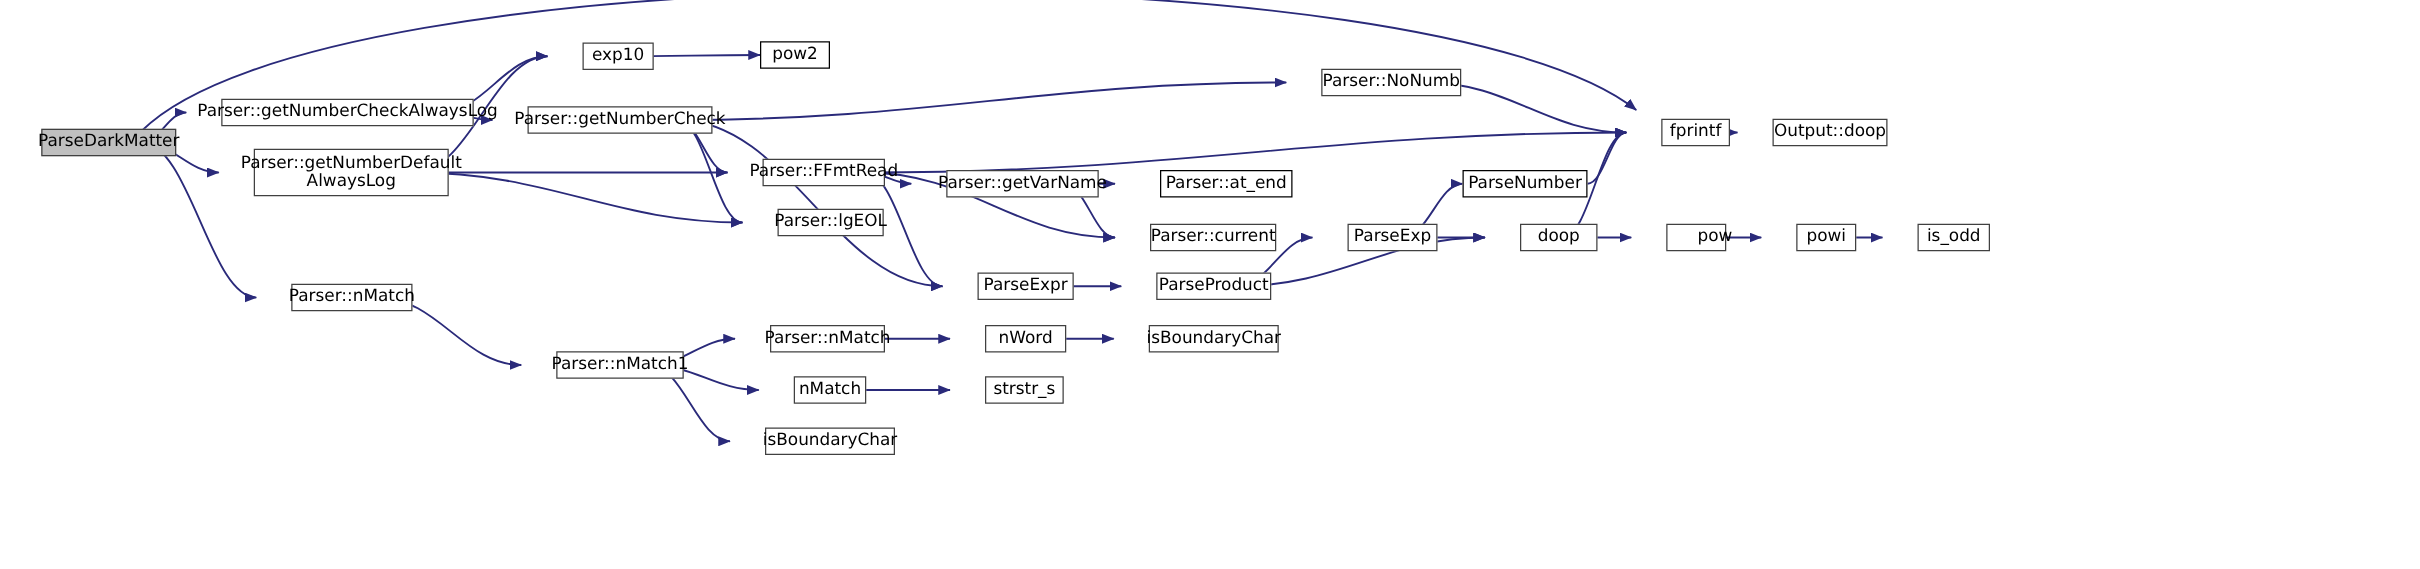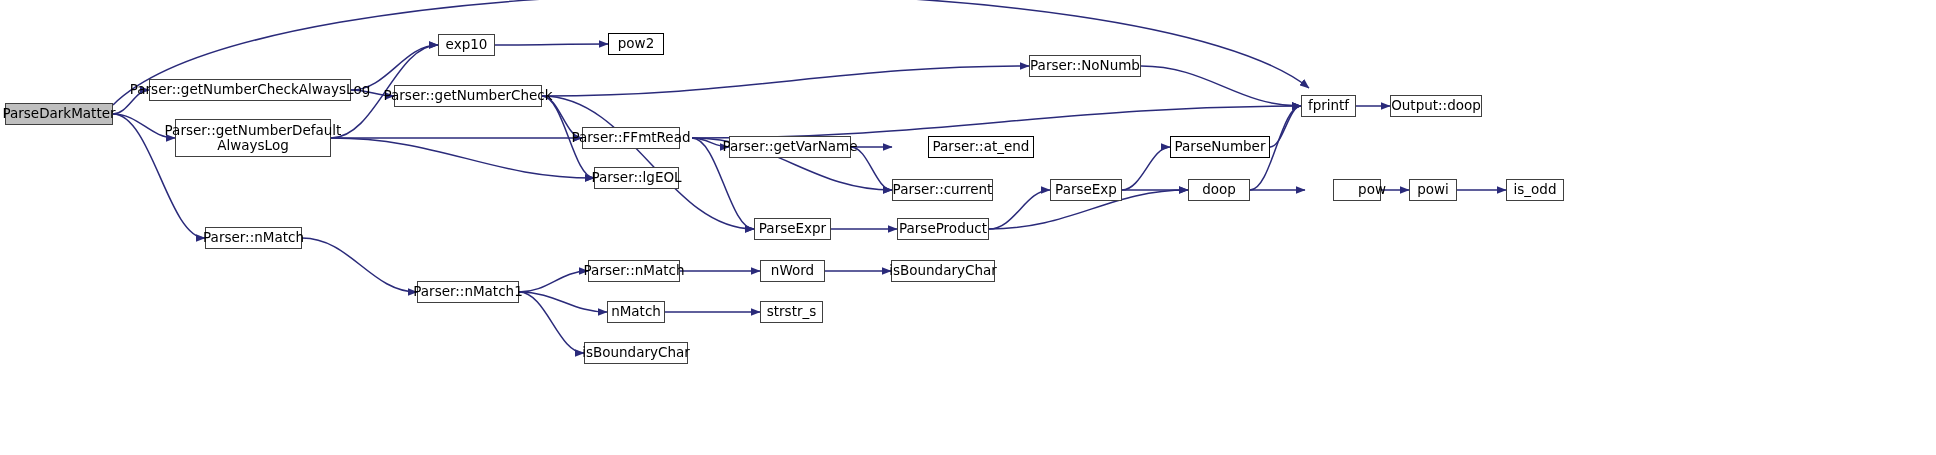--- a/index.html
+++ b/index.html
@@ -3,21 +3,21 @@
 <meta charset="utf-8">
 <style>
   html,body{margin:0;padding:0;background:#ffffff;}
   #canvas{position:relative;width:1936px;height:455px;background:#ffffff;
           font-family:"DejaVu Sans","Liberation Sans",sans-serif;overflow:hidden;}
   svg.edges{position:absolute;left:0;top:0;width:1936px;height:455px;pointer-events:none;}
   .node{position:absolute;box-sizing:border-box;border:1px solid #000000;background:#ffffff;
         display:flex;align-items:center;justify-content:center;text-align:center;
         font-size:13.5px;color:#000000;line-height:1.12;white-space:pre-line;z-index:5;}
   .node.root{background:#bfbfbf;border-color:#404040;}
-  .node.thick{border:1.6px solid #404040;}
+  .node.thick{border:1.6px solid #404040;margin-left:28px;}
 </style>
 </head>
 <body>
 
 <div id="canvas">
   <svg class="edges" viewBox="0 0 1936 455">
     <defs>
       <marker id="ah" markerWidth="10" markerHeight="8" refX="9.4" refY="4" orient="auto" markerUnits="userSpaceOnUse">
         <path d="M0,0 L10,4 L0,8 z" fill="#2a2a7a"></path>
       </marker>
@@ -78,21 +78,21 @@
       <div class="node" style="left: 928px; top: 136px; width: 106px; height: 22px;">Parser::at_end</div>
       <div class="node thick" style="left: 892px; top: 179px; width: 101px; height: 22px;">Parser::current</div>
       <div class="node thick" style="left: 1029px; top: 55px; width: 112px; height: 22px;">Parser::NoNumb</div>
       <div class="node thick" style="left: 754px; top: 218px; width: 77px; height: 22px;">ParseExpr</div>
       <div class="node thick" style="left: 897px; top: 218px; width: 92px; height: 22px;">ParseProduct</div>
       <div class="node thick" style="left: 1050px; top: 179px; width: 72px; height: 22px;">ParseExp</div>
       <div class="node" style="left: 1170px; top: 136px; width: 100px; height: 22px;">ParseNumber</div>
       <div class="node thick" style="left: 1188px; top: 179px; width: 62px; height: 22px;">doop</div>
       <div class="node thick" style="left: 1301px; top: 95px; width: 55px; height: 22px;">fprintf</div>
       <div class="node thick" style="left: 1390px; top: 95px; width: 92px; height: 22px;">Output::doop</div>
-      <div class="node thick" style="left: 1333px; top: 179px; width: 48px; height: 22px; padding-left: 30px;">pow</div>
+      <div class="node thick" style="left: 1305px; top: 179px; width: 48px; height: 22px; padding-left: 30px;">pow</div>
       <div class="node thick" style="left: 1409px; top: 179px; width: 48px; height: 22px;">powi</div>
       <div class="node thick" style="left: 1506px; top: 179px; width: 58px; height: 22px;">is_odd</div>
       <div class="node thick" style="left: 205px; top: 227px; width: 97px; height: 22px;">Parser::nMatch</div>
       <div class="node thick" style="left: 417px; top: 281px; width: 102px; height: 22px;">Parser::nMatch1</div>
       <div class="node thick" style="left: 588px; top: 260px; width: 92px; height: 22px;">Parser::nMatch</div>
       <div class="node thick" style="left: 760px; top: 260px; width: 65px; height: 22px;">nWord</div>
       <div class="node thick" style="left: 891px; top: 260px; width: 104px; height: 22px;">isBoundaryChar</div>
       <div class="node thick" style="left: 607px; top: 301px; width: 58px; height: 22px;">nMatch</div>
       <div class="node thick" style="left: 760px; top: 301px; width: 63px; height: 22px;">strstr_s</div>
       <div class="node thick" style="left: 584px; top: 342px; width: 104px; height: 22px;">isBoundaryChar</div>

